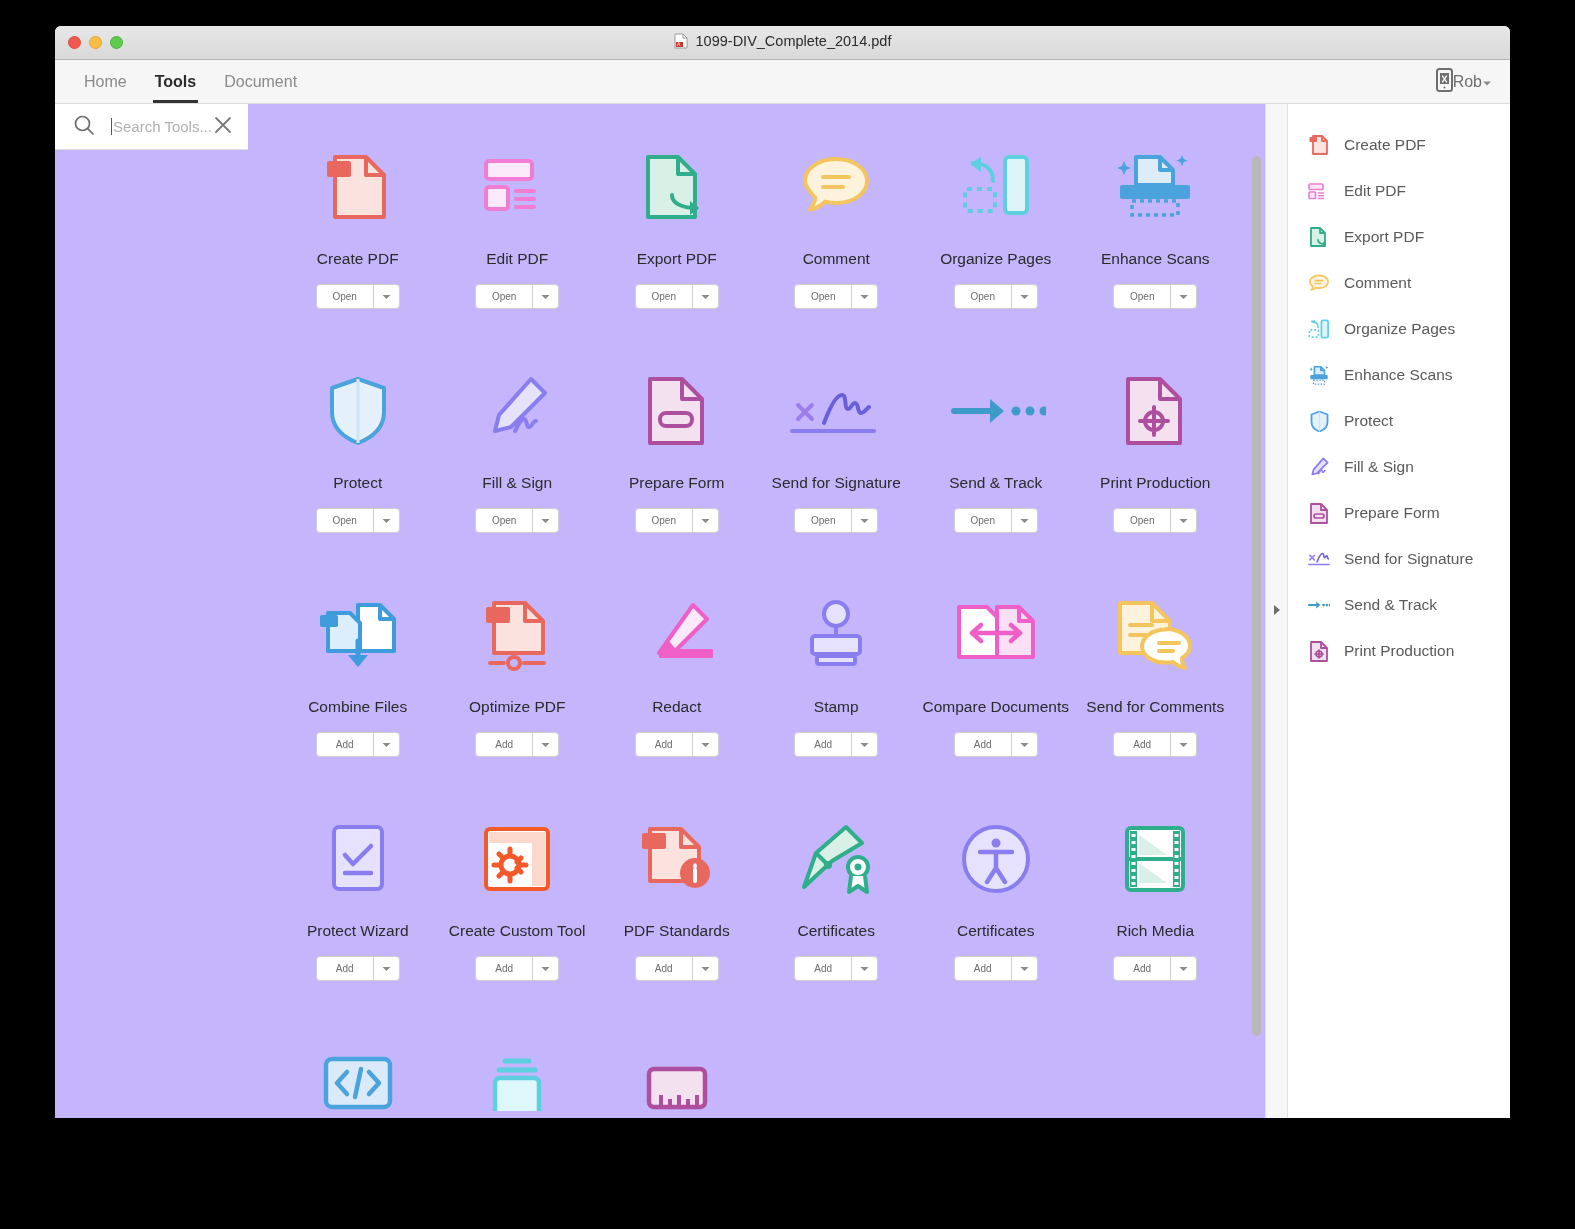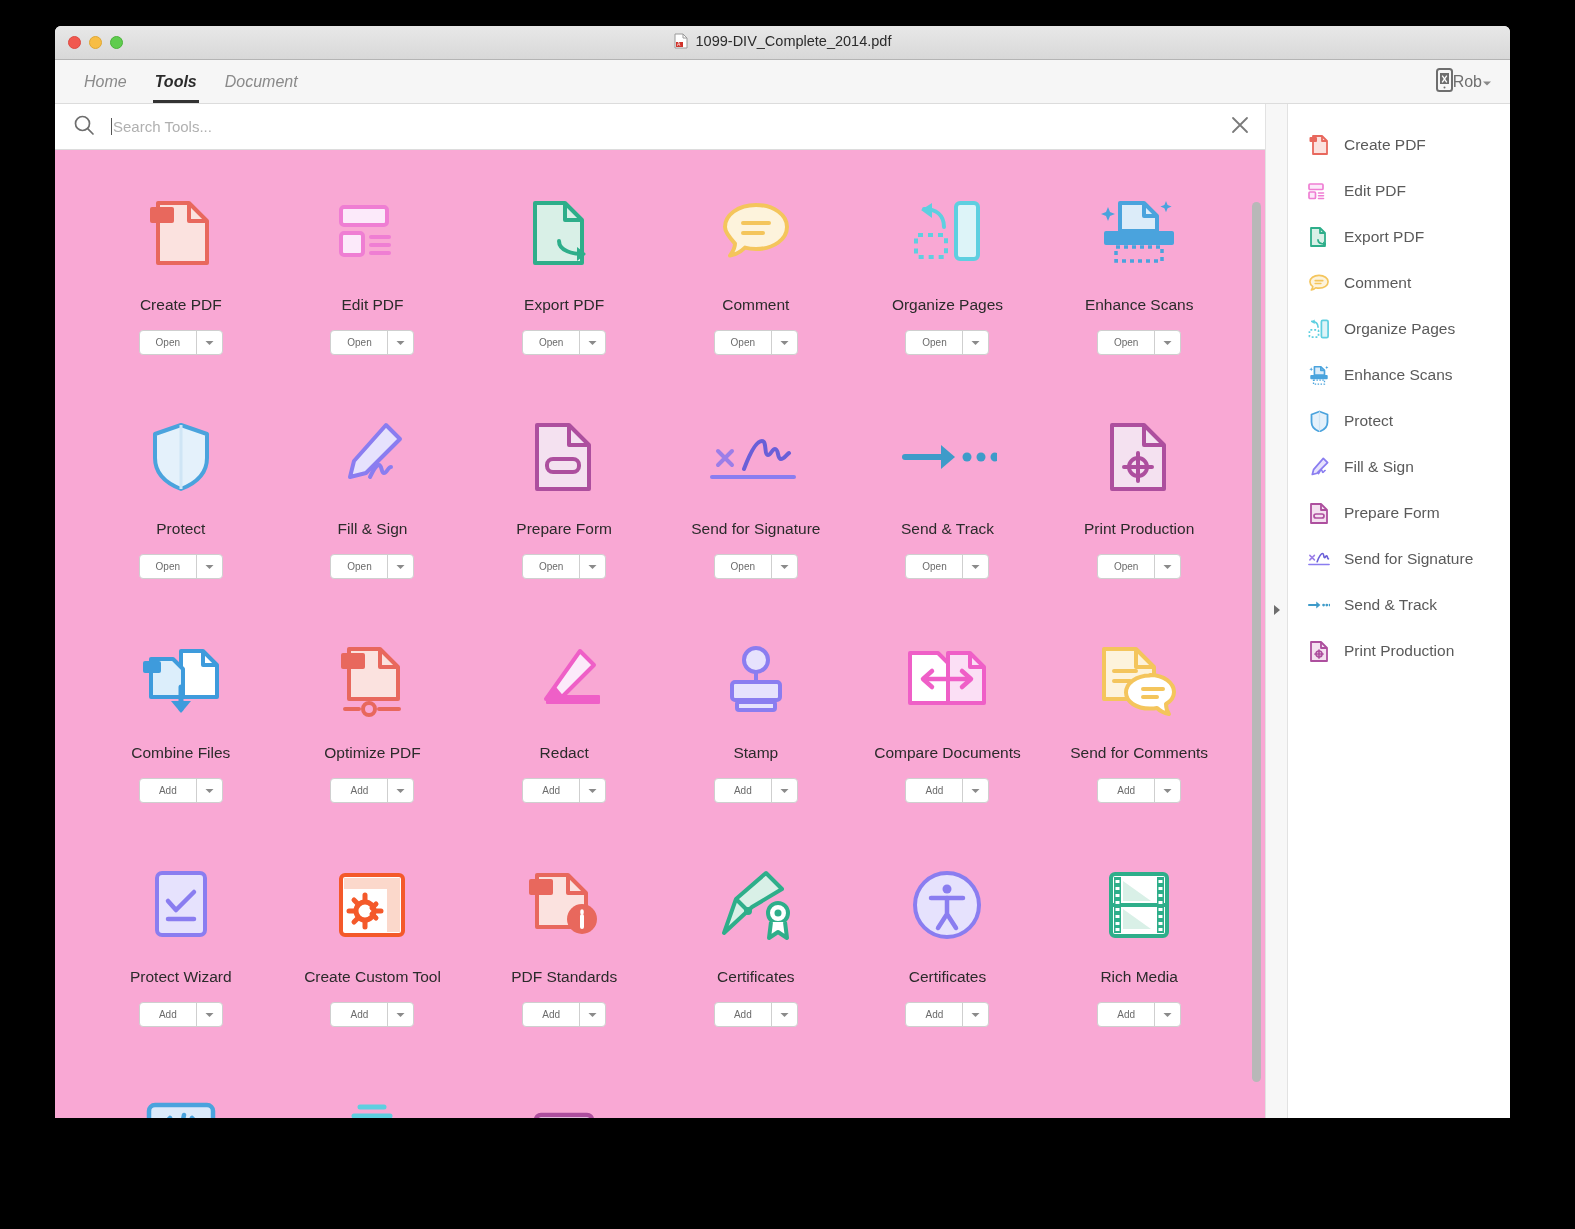--- a/index.html
+++ b/index.html
@@ -52,44 +52,43 @@
     flex: 0 0 auto;
   }
   #tabs { display: flex; align-items: stretch; padding-left: 15px; }
   .tab {
     display: flex; align-items: center;
     padding: 0 14px;
     font-size: 16px;
     color: #8a8a8a;
     position: relative;
     cursor: default;
-    font-style: italic;
   }
   .tab.active { color: #2b2b2b; font-weight: bold; justify-content: flex-end; }
   .tab.active::after {
     content: ""; position: absolute;
     left: 12px; right: 12px; bottom: 0;
     height: 3px; background: #333333;
   }
   #user-area {
     margin-left: auto;
     display: flex; align-items: center; 
     padding-right: 18px;
   }
   #user-name { font-size: 16px; color: #6e6e6e; }
 
   
   #body { flex: 1 1 auto; display: flex; min-height: 0; }
 
   #main-panel {
     width: 1210px;
-    display: flex; flex-direction: column;
+    display: flex; flex-direction: row;
     min-height: 0;
     position: relative;
-    background: #f9a8d4;
+    background: #c4b5fd;
   }
 
   
   #searchbar {
     height: 46px;
     border-bottom: 1px solid #dcdcdc;
     display: flex; align-items: center;
     padding: 0 14px 0 18px;
     flex: 0 0 auto;
     background: #ffffff;

